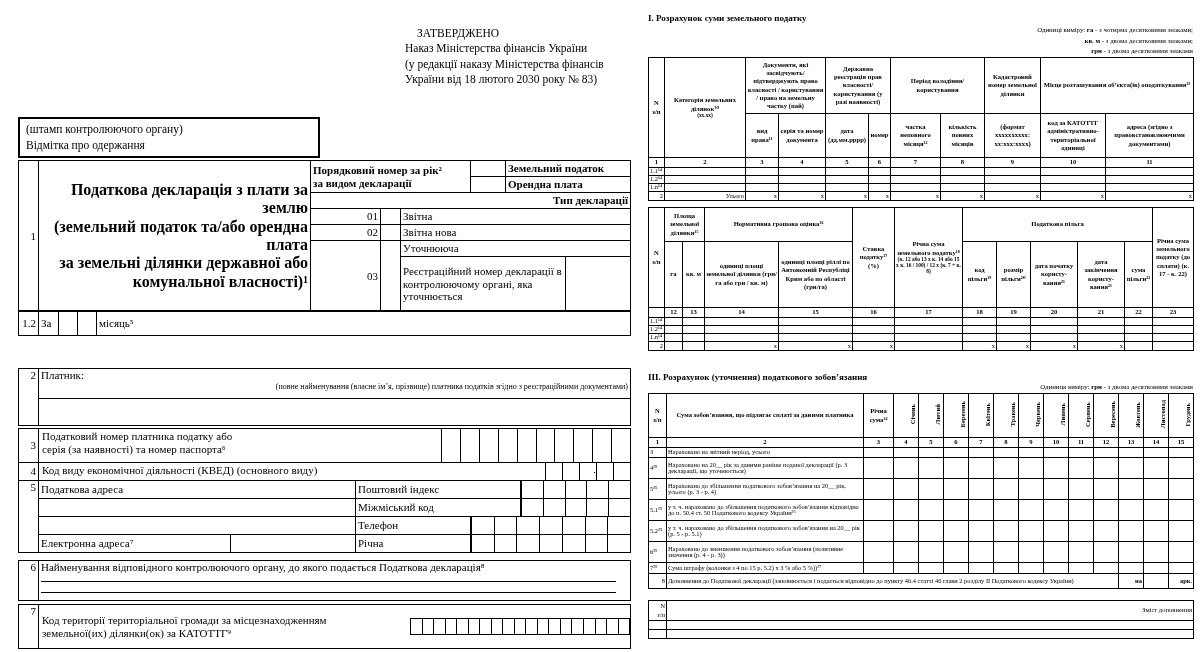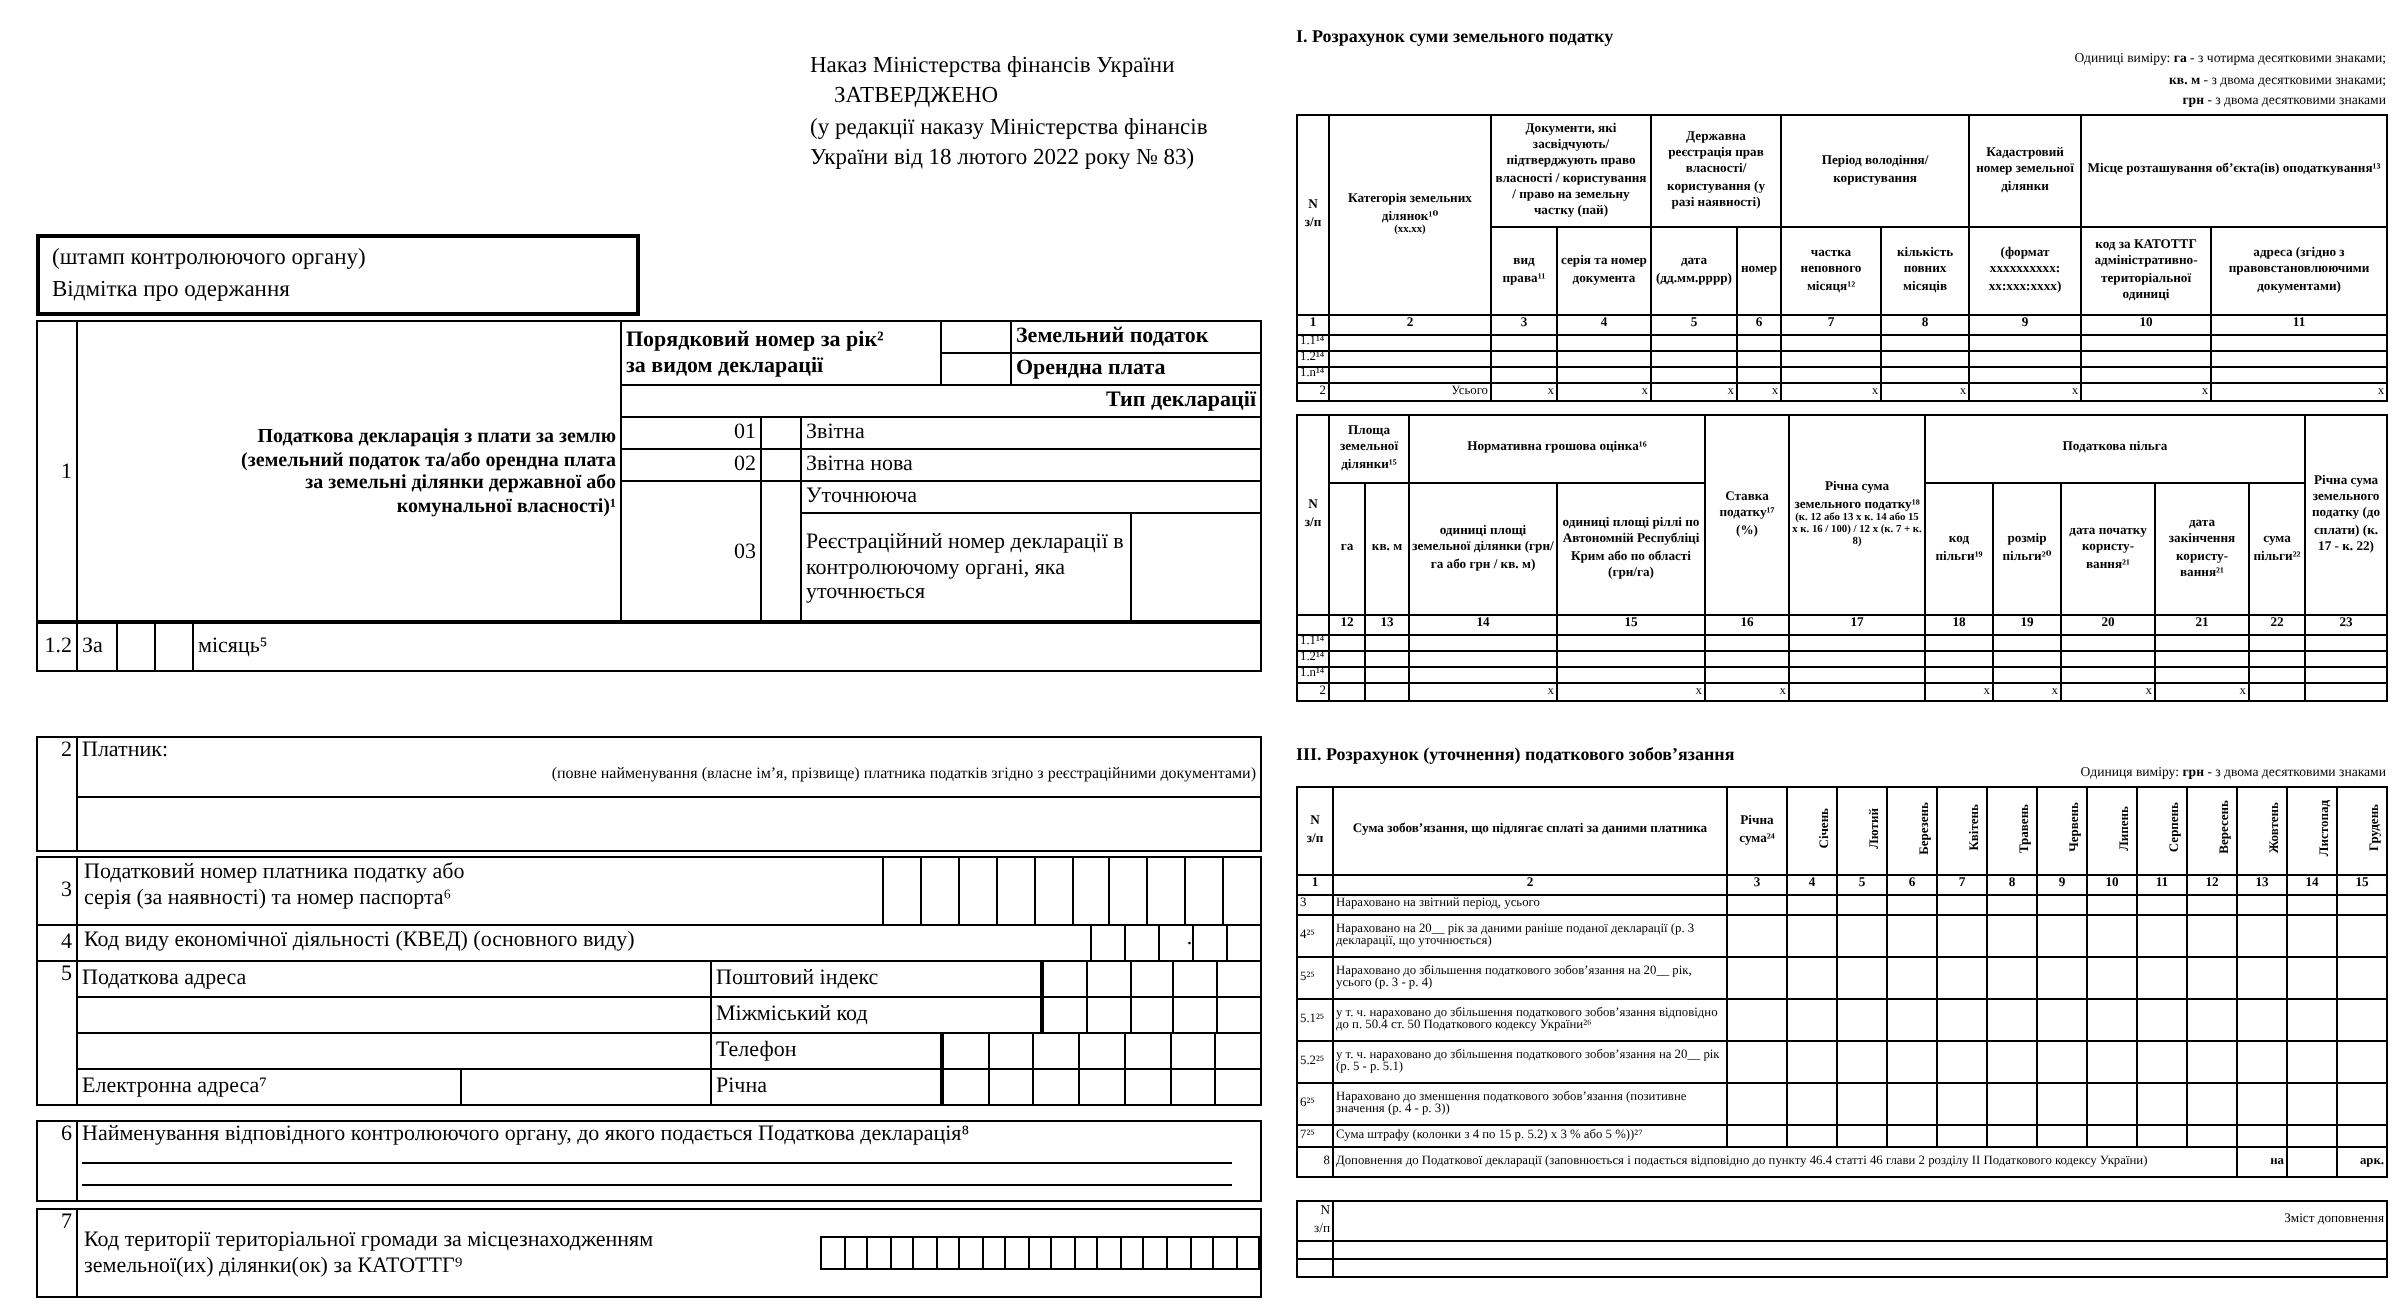--- a/index.html
+++ b/index.html
@@ -5,21 +5,21 @@
 *{margin:0;padding:0;box-sizing:border-box}
 html,body{width:1200px;height:652px;background:#fff;color:#000;
   font-family:"Liberation Serif","DejaVu Serif",serif}
 body{position:relative;font-size:11px}
 .abs{position:absolute}
 table{border-collapse:collapse;table-layout:fixed}
 td{border:1px solid #000;padding:0 2px;vertical-align:middle;overflow:hidden;line-height:1.15;font-size:11px}
 .c{text-align:right}
 .b{font-weight:bold}
 .vt{vertical-align:top}
-.f12{font-size:10px}
+.f12{font-size:16px}
 .f8{font-size:8px}
 .rel{position:relative;padding:0}
 .fill{position:absolute;inset:0;display:flex;align-items:stretch}
 .lbl{padding:1px 3px}
 .strip{display:flex;align-items:stretch}
 .bxv{flex:1 1 0;border-left:1px solid #000}
 .bxf{flex:1 1 0;border:1px solid #000;margin-left:-1px}
 .wline{border-bottom:1px solid #000;height:1px;width:98%}
 
 .rp td{font-size:6.6px;padding:0 1px;line-height:1.25}
@@ -30,24 +30,24 @@
 .vert{writing-mode:vertical-rl;transform:rotate(180deg);display:inline-block;font-weight:bold;font-size:6.5px}
 .units{font-size:6.8px;text-align:right;line-height:1.55}
 .sectitle{font-weight:bold;font-size:9px}
 </style>
 </head>
 <body>
 
 <div class="abs" style="left:18px;top:0;width:614px;height:652px">
 
   <div class="abs" style="left:387px;top:26px;width:240px;line-height:1.33;font-size:11.5px">
+    <div style="padding-left:12px">ЗАТВЕРДЖЕНО</div>
     <div>Наказ Міністерства фінансів України</div>
-    <div style="padding-left:12px">ЗАТВЕРДЖЕНО</div>
     <div>(у редакції наказу Міністерства фінансів</div>
-    <div>України від 18 лютого 2022 року № 83)</div>
+    <div>України від 18 лютого 2030 року № 83)</div>
   </div>
 
   <div class="abs" style="left:0;top:117px;width:302px;height:41px;border:2px solid #000;padding:2px 6px;font-size:11.5px;line-height:1.4">
     <div>(штамп контролюючого органу)</div>
     <div>Відмітка про одержання</div>
   </div>
 
   <table class="abs" style="left:0;top:160px;width:612px">
     <colgroup>
         <col style="width:20px">

